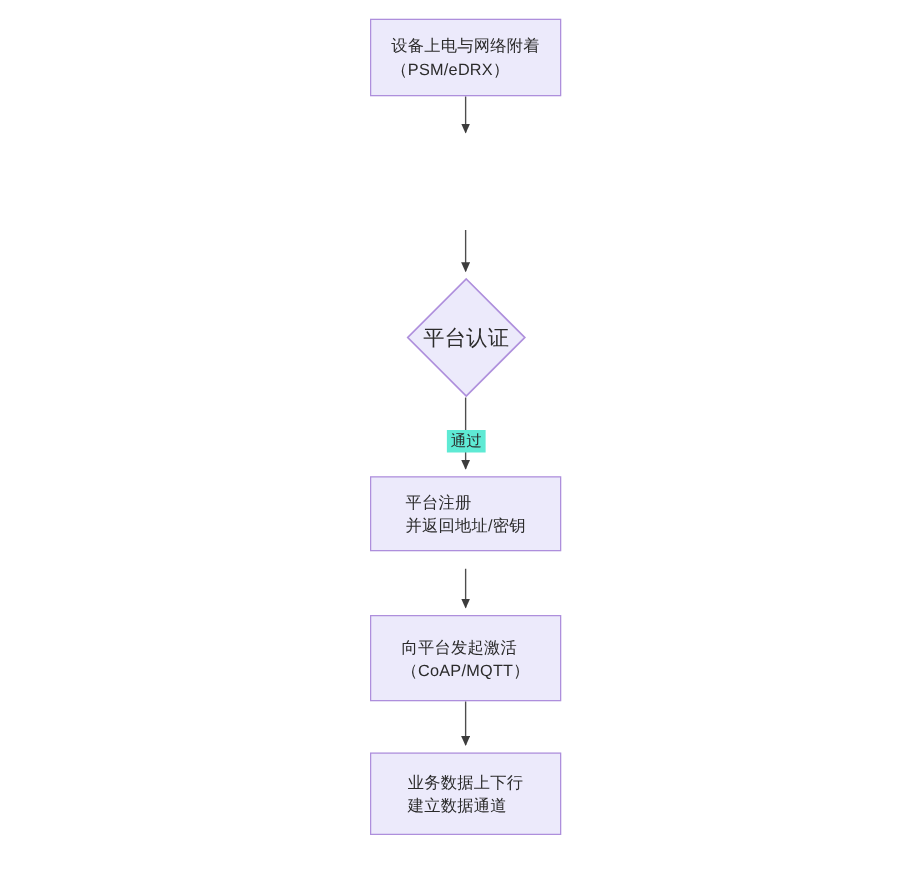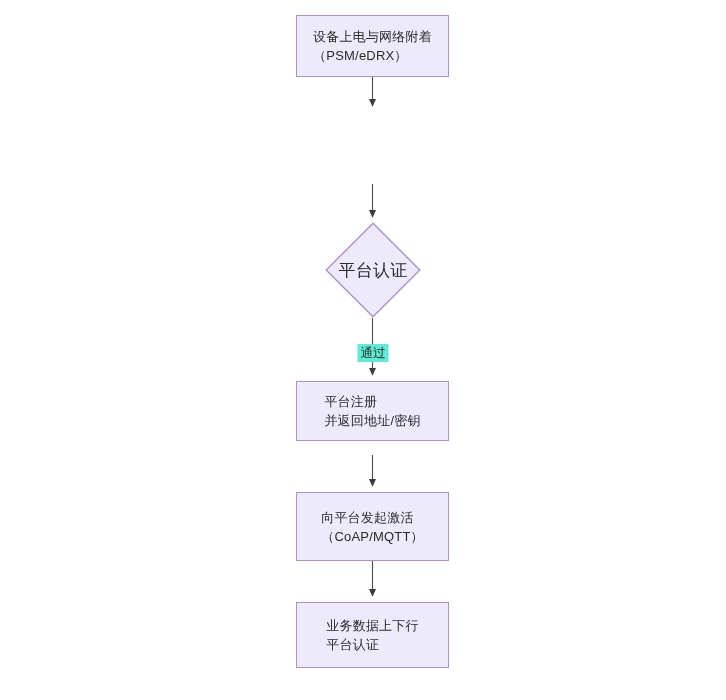--- a/index.html
+++ b/index.html
@@ -130,16 +130,16 @@
 并返回地址/密钥</div>
   </div>
 
   <div class="node node-box" style="left:296px; top:492px; width:153px; height:69px;">
     <div class="node-label">向平台发起激活
 （CoAP/MQTT）</div>
   </div>
 
   <div class="node node-box" style="left:296px; top:602px; width:153px; height:66px;">
     <div class="node-label">业务数据上下行
-平台认证</div>
+建立数据通道</div>
   </div>
 
 </div>
 
 </body></html>

